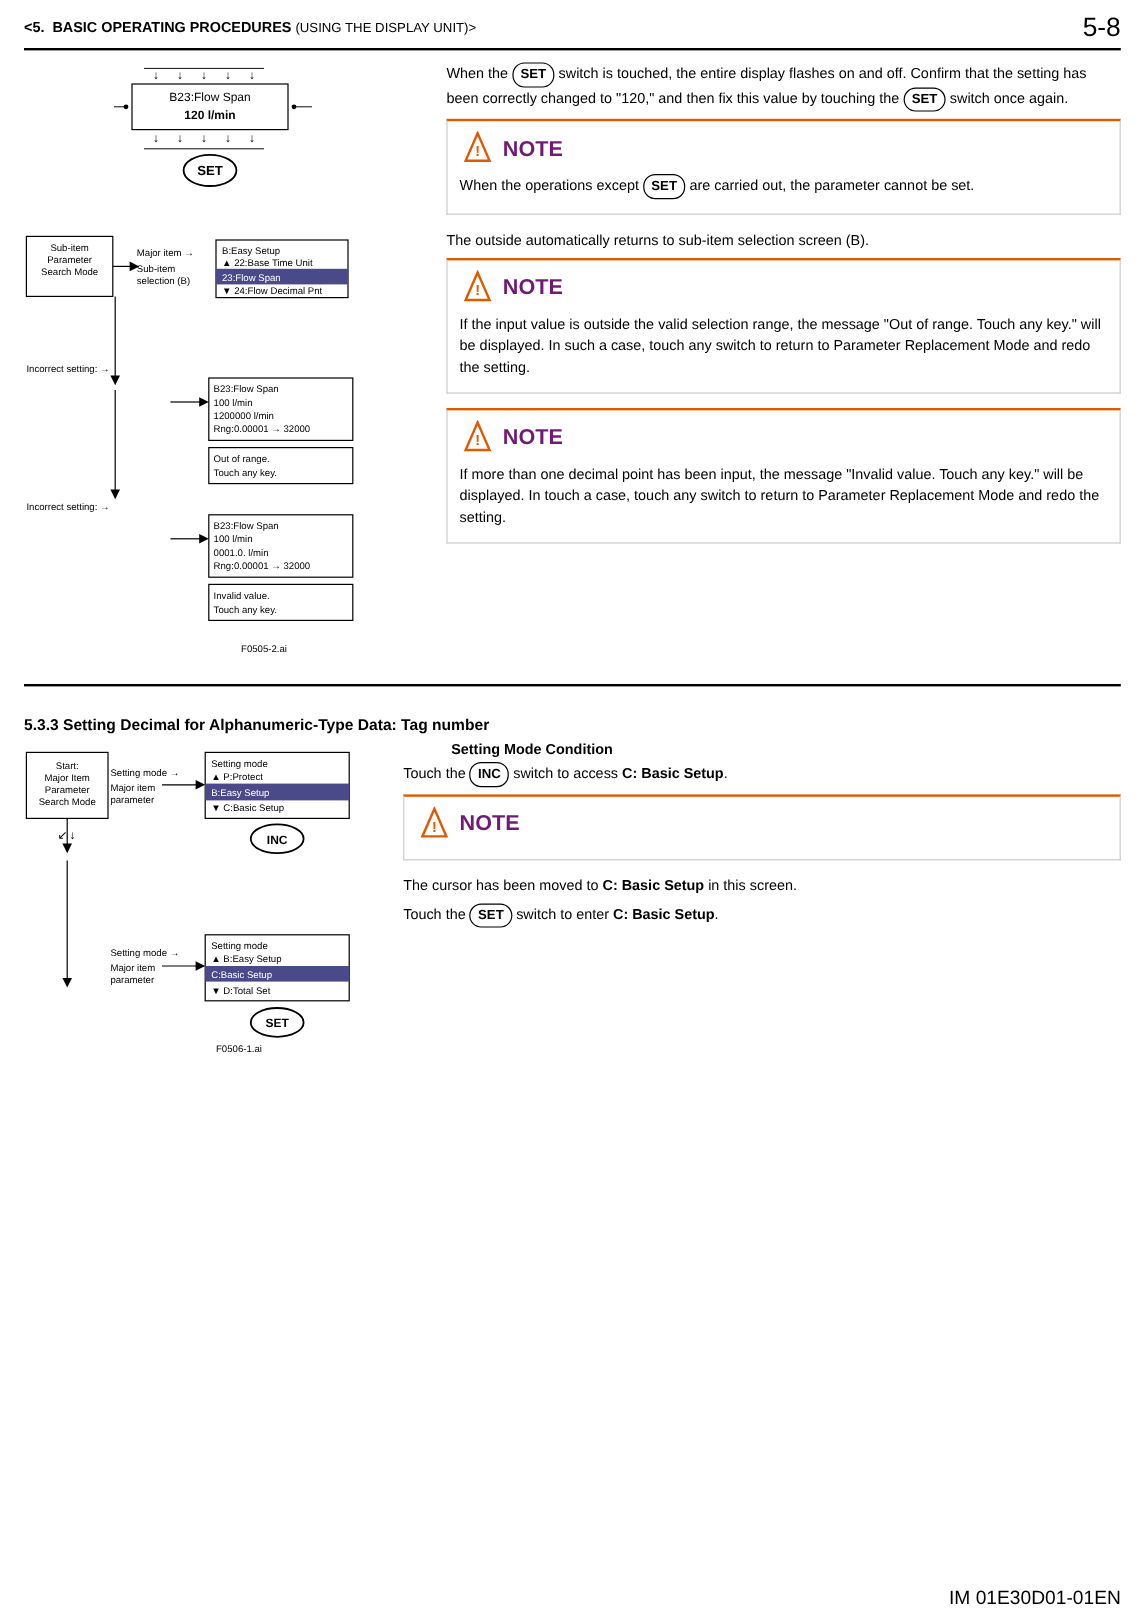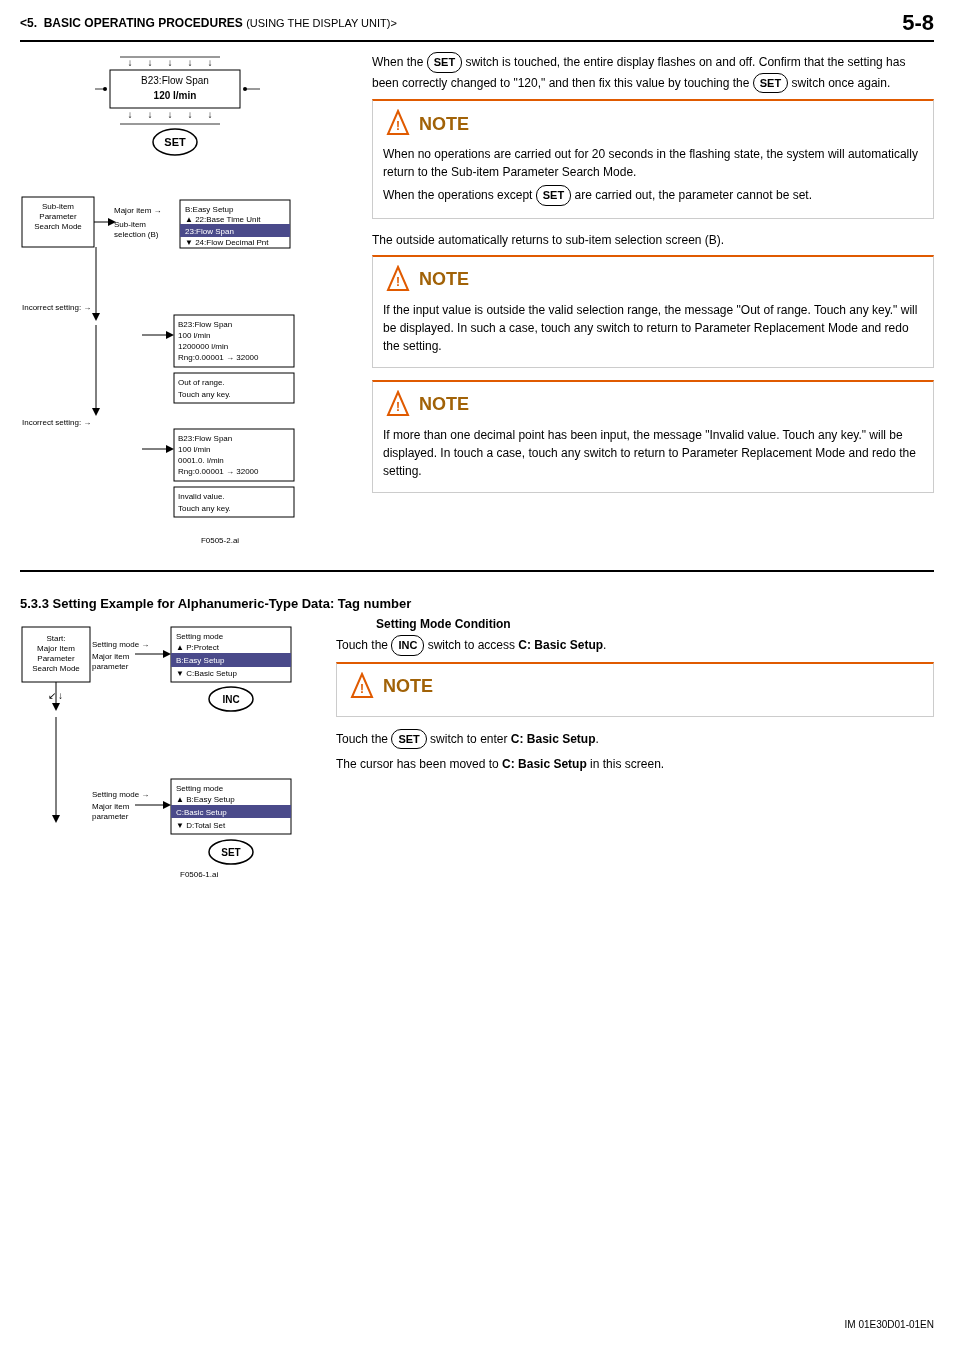--- a/index.html
+++ b/index.html
@@ -25,21 +25,21 @@
       padding-bottom: 4px;
       margin-bottom: 10px;
       gap: 12px;
     }
     .page-header-title {
       font-size: 12px;
       font-weight: normal;
     }
     .page-header-number {
       font-size: 22px;
-      font-weight: bold;
+      font-weight: normal;
     }
     .main-content {
       display: flex;
       gap: 16px;
     }
     .left-column {
       width: 300px;
       flex-shrink: 0;
     }
     .right-column {
@@ -72,21 +72,21 @@
       margin-bottom: 6px;
     }
     .note-icon {
       width: 30px;
       height: 30px;
       flex-shrink: 0;
     }
     .note-title {
       font-size: 18px;
       font-weight: bold;
-      color: #a16207;
+      color: #701a75;
     }
     .note-text {
       font-size: 12px;
       line-height: 1.5;
     }
     .note-text p { margin-bottom: 4px; }
     
     .set-btn {
       display: inline-block;
       border: 1.5px solid #000;
@@ -134,23 +134,23 @@
     }
     .bottom-left {
       width: 300px;
       flex-shrink: 0;
     }
     .bottom-right {
       flex: 1;
     }
     .page-footer {
       position: absolute;
-      bottom: 20px;
+      bottom: 8px;
       right: 20px;
-      font-size: 10px;
+      font-size: 16px;
     }
   </style>
 </head>
 <body>
 
 <div class="page">
 
   <div class="page-header">
     <span class="page-header-title">
       <strong>&lt;5.&nbsp; BASIC OPERATING PROCEDURES</strong> <span style="font-size:11px;">(USING THE DISPLAY UNIT)&gt;</span>
@@ -269,21 +269,20 @@
 
       <div class="note-box note-box-top">
         <div class="note-header">
           <svg class="note-icon" viewBox="0 0 30 30">
             <polygon points="15,2 25,25 5,25" fill="none" stroke="#e05a00" stroke-width="2"></polygon>
             <text x="15" y="21" font-size="12" text-anchor="middle" fill="#e05a00" font-weight="bold">!</text>
           </svg>
           <span class="note-title">NOTE</span>
         </div>
         <div class="note-text">
-          <p>When no operations are carried out for 20 seconds in the flashing state, the system will automatically return to the Sub-item Parameter Search Mode.</p>
           <p>When the operations except <span class="set-btn">SET</span> are carried out, the parameter cannot be set.</p>
         </div>
       </div>
 
       <p class="section-text">The outside automatically returns to sub-item selection screen (B).</p>
 
       <div class="note-box note-box-top">
         <div class="note-header">
           <svg class="note-icon" viewBox="0 0 30 30">
             <polygon points="15,2 25,25 5,25" fill="none" stroke="#e05a00" stroke-width="2"></polygon>
@@ -306,21 +305,21 @@
         </div>
         <div class="note-text">
           <p>If more than one decimal point has been input, the message "Invalid value. Touch any key." will be displayed. In touch a case, touch any switch to return to Parameter Replacement Mode and redo the setting.</p>
         </div>
       </div>
 
     </div>
   </div>
 
   <div class="bottom-section">
-    <h3 class="section-heading">5.3.3   Setting Example for Alphanumeric-Type Data: Tag number</h3>
+    <h3 class="section-heading">5.3.3   Setting Decimal for Alphanumeric-Type Data: Tag number</h3>
 
     <div class="bottom-content">
 
       <div class="bottom-left">
         <svg width="290" height="370">
 
           <rect x="2" y="10" width="68" height="55" fill="white" stroke="#000" stroke-width="1"></rect>
           <text x="36" y="24" font-size="8" text-anchor="middle">Start:</text>
           <text x="36" y="34" font-size="8" text-anchor="middle">Major Item</text>
           <text x="36" y="44" font-size="8" text-anchor="middle">Parameter</text>
@@ -385,24 +384,24 @@
           <div class="note-header">
             <svg class="note-icon" viewBox="0 0 30 30">
               <polygon points="15,2 25,25 5,25" fill="none" stroke="#e05a00" stroke-width="2"></polygon>
               <text x="15" y="21" font-size="12" text-anchor="middle" fill="#e05a00" font-weight="bold">!</text>
             </svg>
             <span class="note-title">NOTE</span>
           </div>
         </div>
 
         <p class="section-text">
-          Touch the <span class="set-btn">SET</span> switch to enter <strong>C: Basic Setup</strong>.
+          The cursor has been moved to <strong>C: Basic Setup</strong> in this screen.
         </p>
         <p class="section-text">
-          The cursor has been moved to <strong>C: Basic Setup</strong> in this screen.
+          Touch the <span class="set-btn">SET</span> switch to enter <strong>C: Basic Setup</strong>.
         </p>
 
       </div>
     </div>
   </div>
 
   <div class="page-footer">
     <span>IM 01E30D01-01EN</span>
   </div>
 

